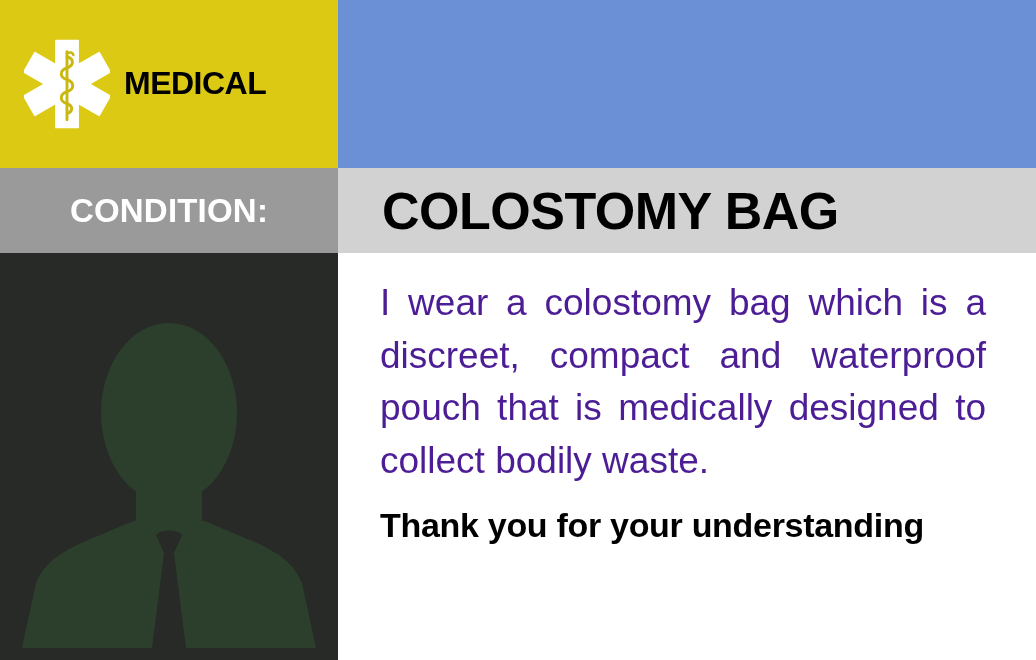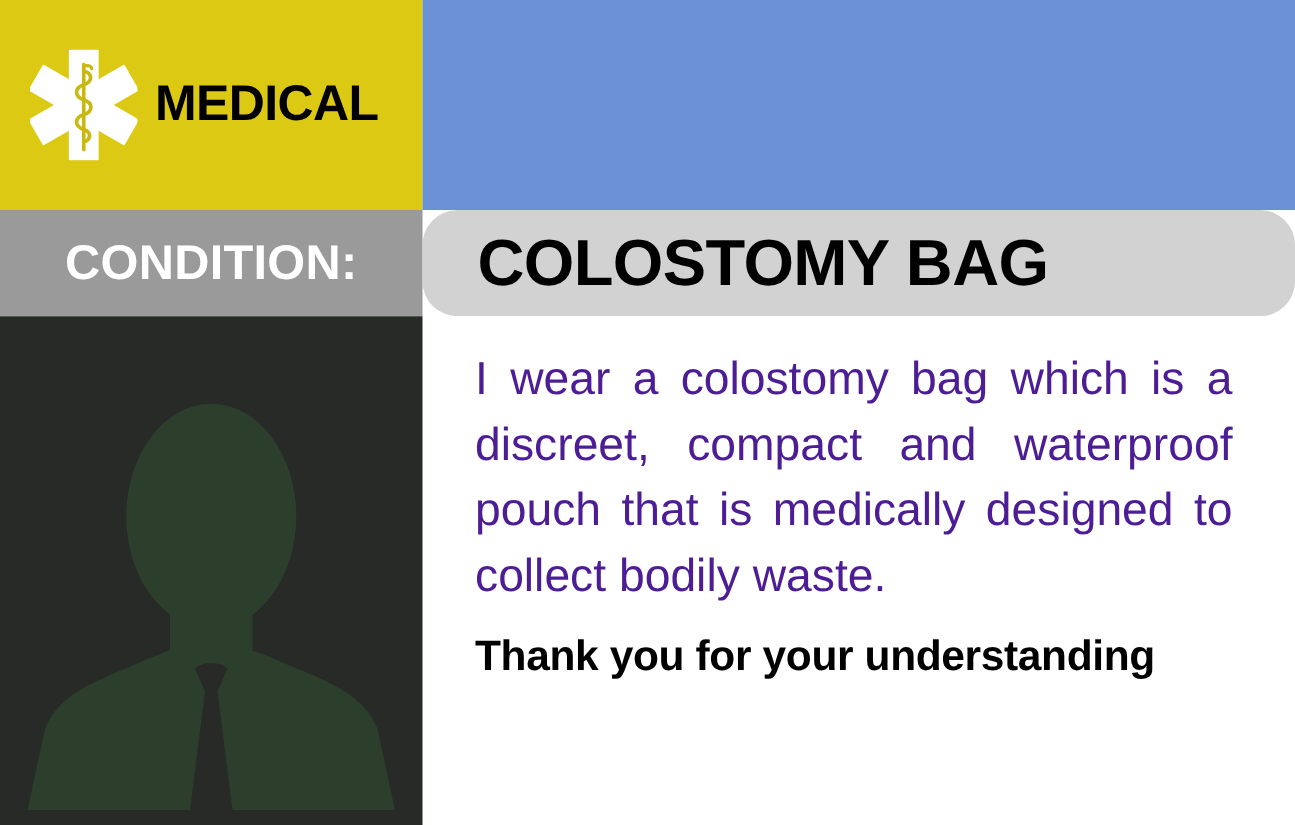--- a/index.html
+++ b/index.html
@@ -34,21 +34,21 @@
     box-sizing: border-box;
   }
   .star-of-life {
     width: 86px;
     height: 92px;
     flex: 0 0 auto;
     margin-right: 14px;
     display: block;
   }
   .brand-text {
-    font-size: 40px;
+    font-size: 32px;
     font-weight: bold;
     line-height: 0.98;
     letter-spacing: -0.5px;
     color: #000000;
     font-family: "Liberation Sans", sans-serif;
   }
   .brand-text .line {
     display: block;
     white-space: nowrap;
   }
@@ -65,35 +65,34 @@
     grid-column: 1;
     grid-row: 2;
     background: var(--gray-dark, #9A9A9A);
     display: flex;
     align-items: center;
     justify-content: center;
     box-sizing: border-box;
   }
   .condition-label {
     color: #ffffff;
-    font-size: 39px;
+    font-size: 33px;
     font-weight: bold;
     letter-spacing: 0.2px;
     font-family: "Liberation Sans", sans-serif;
     white-space: nowrap;
   }
   .condition-value-panel {
     grid-column: 2;
     grid-row: 2;
     background: var(--gray-light, #D2D2D2);
     display: flex;
     align-items: center;
     padding-left: 44px;
     box-sizing: border-box;
-    border-radius: 28px;
   }
   .condition-value {
     color: #000000;
     font-size: 52px;
     font-weight: bold;
     letter-spacing: -0.5px;
     line-height: 1;
     font-family: "Liberation Sans", sans-serif;
     white-space: nowrap;
   }

